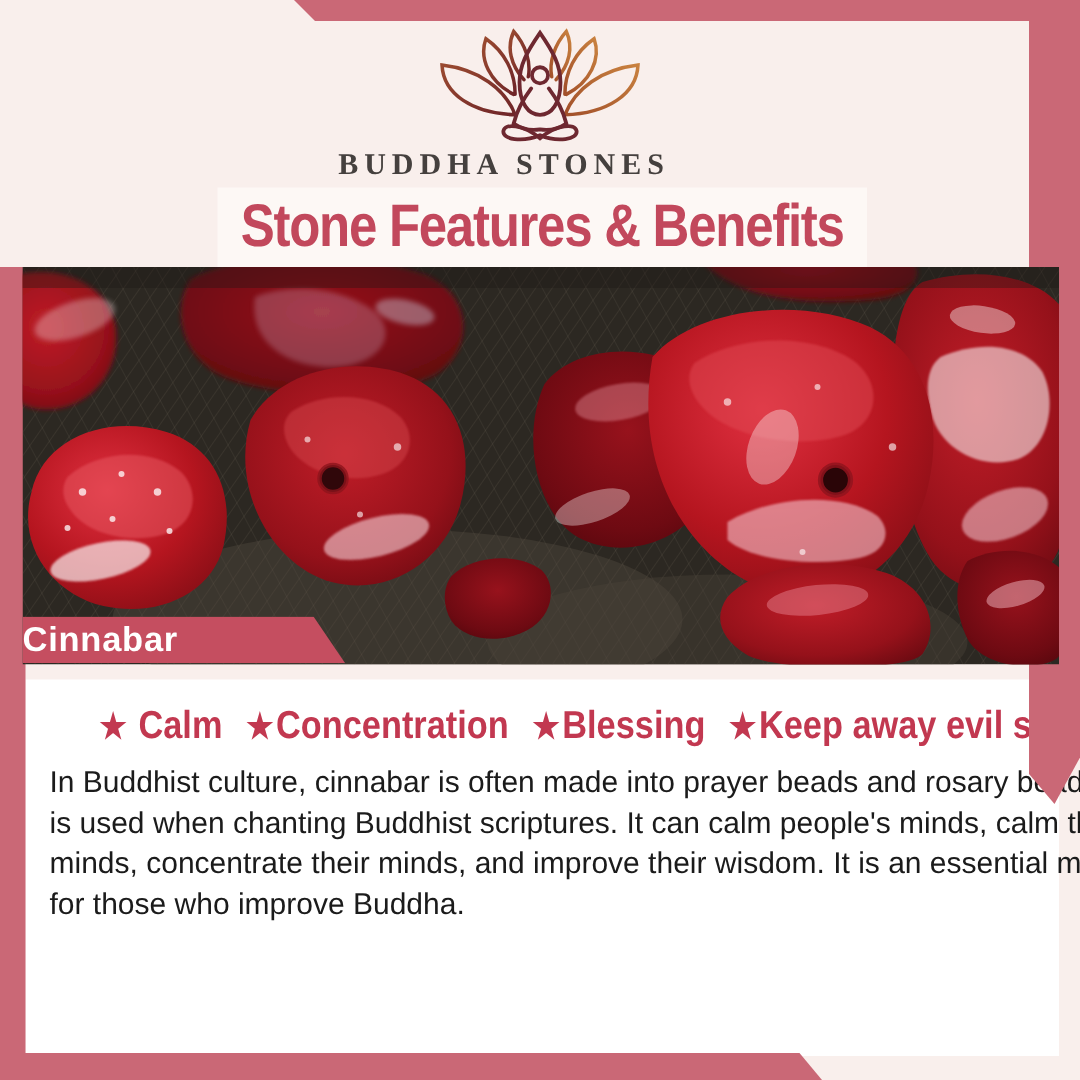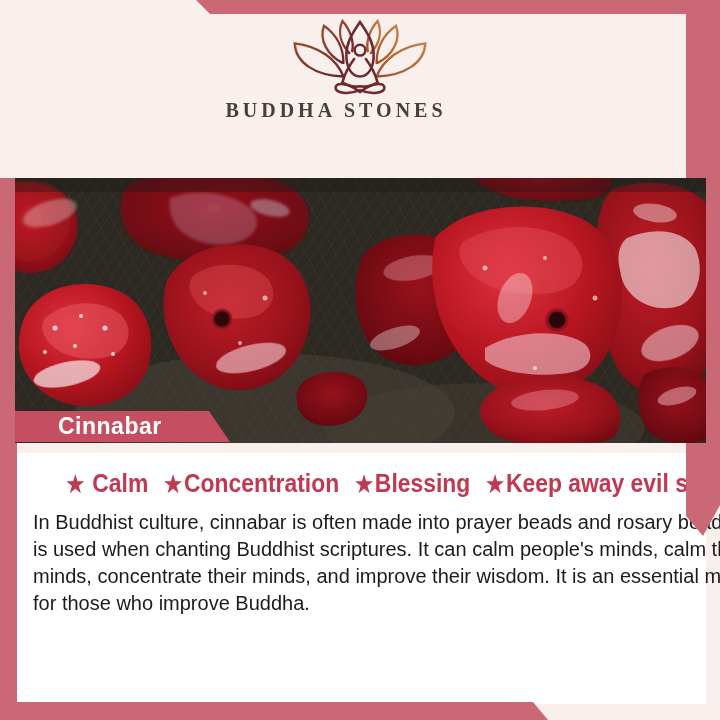--- a/index.html
+++ b/index.html
@@ -31,21 +31,21 @@
   
   .photo{position:absolute;left:15px;top:178px;width:691px;height:265px;z-index:3;}
   .photo svg{display:block;}
 
   
   .stone-label{position:absolute;left:15px;top:411px;width:215px;height:31px;
     background:#c54e60;z-index:4;
     clip-path:polygon(0 0,calc(100% - 21px) 0,100% 100%,0 100%);
     display:flex;align-items:center;}
   .stone-label span{color:#ffffff;font-size:23px;font-weight:bold;
-    padding-left:43px;letter-spacing:0.5px;}
+    letter-spacing:0.5px;}
 
   
   .content-box{position:absolute;left:17px;top:453px;width:689px;height:251px;
     background:#ffffff;z-index:1;}
   .features{margin-top:15px;text-align:center;white-space:nowrap;
     color:#c23850;font-weight:bold;font-size:26px;transform:scaleX(0.88);}
   .feature-item{display:inline-block;margin:0 9px;}
   .feature-item .star{margin-right:2px;font-size:23px;}
   .feature-item:first-child .star{margin-right:9px;}
   .description{margin:10px 0 0 16px;color:#1b1b1b;font-size:20px;line-height:27px;}
@@ -89,20 +89,23 @@
       <g fill="none" stroke="#6e2830" stroke-width="2.6" stroke-linecap="round">
         <path d="M80,4 C71,17 66,26 66,38 C66,52 72,60 80,60 C88,60 94,52 94,38 C94,26 89,17 80,4 Z"></path>
         <circle cx="80" cy="33" r="5.5"></circle>
         <path d="M74,42 C68,50 64,58 62,66 C68,70 74,71 80,70 C86,71 92,70 98,66 C96,58 92,50 86,42"></path>
         <path d="M80,76 C68,66 56,66 55,71 C54,77 68,79 80,74 C92,79 106,77 105,71 C104,66 92,66 80,76 Z"></path>
       </g>
     </svg>
   </div>
   <div class="brand-name">BUDDHA STONES</div>
 
+  <div class="title-box">
+    <div class="title-text">Stone Features &amp; Benefits</div>
+  </div>
 
   <div class="photo">
     <svg width="691" height="265" viewBox="0 0 691 265" preserveAspectRatio="none">
       <defs>
         <radialGradient id="g-bright" cx="0.4" cy="0.35" r="0.8">
           <stop offset="0" stop-color="#e03040"></stop>
             <stop offset="0.55" stop-color="#b5151f"></stop>
             <stop offset="1" stop-color="#7e0d14"></stop>
         </radialGradient>
         <radialGradient id="g-deep" cx="0.45" cy="0.4" r="0.8">

